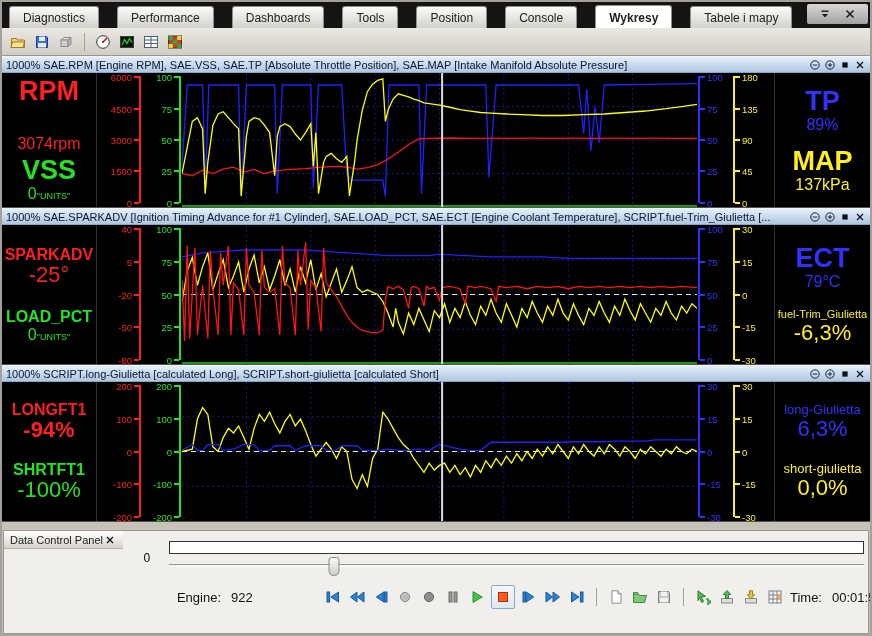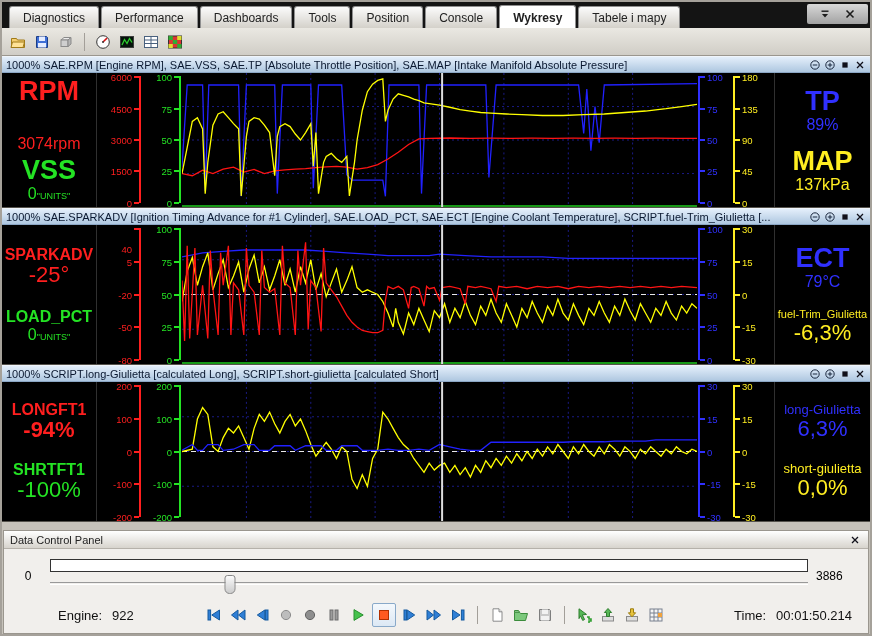--- a/index.html
+++ b/index.html
@@ -3,21 +3,21 @@
 <meta charset="utf-8">
 <style>
   html,body{margin:0;padding:0;background:#888;}
   *{box-sizing:border-box;}
   #window{width:872px;height:636px;border:2px solid #a5a19a;background:#c6c2ba;
     display:flex;flex-direction:column;font-family:"Liberation Sans",sans-serif;overflow:hidden;}
 
   
   .tabbar{height:26px;background:#141414;display:flex;align-items:flex-end;padding-left:7px;position:relative;flex:none;}
   .tab{background:linear-gradient(#fbfbfb,#d4d1ca);border:1px solid #8f8f8f;border-bottom:none;
-    border-radius:3px 3px 0 0;padding:4px 13px 3px;font-size:12px;color:#222;margin-right:2px;white-space:nowrap;}
+    border-radius:3px 3px 0 0;padding:4px 13px 3px;font-size:12px;color:#222;margin-right:18px;white-space:nowrap;}
   .tab.active{background:#fff;font-weight:bold;padding-top:5px;}
   .tab-corner{position:absolute;right:2px;top:2px;display:flex;gap:5px;align-items:center;
     background:linear-gradient(#d8d8d8,#a2a2a2);padding:2px 8px;border-radius:2px;height:20px;}
 
   
   .toolbar{height:28px;background:linear-gradient(#eae8e2,#d0cdc6);border-bottom:1px solid #9a968e;
     display:flex;align-items:center;padding-left:6px;gap:4px;flex:none;}
   .tb-sep{width:1px;height:18px;background:#a39f99;margin:0 4px;}
   .icon-btn{display:inline-flex;width:20px;height:20px;align-items:center;justify-content:center;}
   .active-btn{border:1px solid #89a9c9;background:linear-gradient(#f4f8fc,#dce8f4);border-radius:2px;width:24px;height:24px;}
@@ -56,21 +56,21 @@
   .axis.right .ax-tick{left:3px;}
   .ax-lab{position:absolute;font-size:9.5px;transform:translateY(-50%);white-space:nowrap;}
   .axis.left .ax-lab{right:10px;}
   .axis.right .ax-lab{left:10px;}
   .plot{flex:1;position:relative;background:#000;}
   .plot svg{display:block;width:100%;height:100%;}
 
   .gap{height:8px;flex:none;}
 
   
-  .cp{flex:1;display:flex;flex-direction:column;background:#f1efec;border:1px solid #9a968e;margin:0 1px;}
+  .cp{flex:1;display:flex;flex-direction:row;background:#f1efec;border:1px solid #9a968e;margin:0 1px;}
   .cp-title{height:18px;background:linear-gradient(#ffffff,#d7d4cd);border-bottom:1px solid #b5b1aa;
     display:flex;align-items:center;padding:0 6px;font-size:11px;color:#222;flex:none;}
   .cp-title .t{flex:1;}
   .cp-body{flex:1;display:flex;flex-direction:column;padding:8px 10px 0;}
   .slider-zone{display:flex;align-items:flex-start;gap:8px;flex:none;}
   .sz-min{width:28px;text-align:center;font-size:12px;padding-top:12px;}
   .sz-max{width:42px;font-size:12px;padding-top:12px;}
   .sz-mid{flex:1;position:relative;height:42px;}
   .buffer-bar{position:absolute;left:0;right:0;top:2px;height:13px;background:#fff;border:1px solid #333;}
   .slider-track{position:absolute;left:0;right:0;top:25px;height:3px;border-top:1px solid #999;border-bottom:1px solid #fff;}
@@ -332,21 +332,21 @@
               <div class="val-lg" style="color: rgb(255, 31, 31);">-25<span>°</span></div>
             </div>
             <div class="meter">
               <div class="lbl-md" style="color: rgb(36, 227, 36);">LOAD_PCT</div>
               <div class="val-md" style="color: rgb(36, 227, 36);">0<span class="unit-sm">"UNITS"</span></div>
             </div>
           </div>
       <div class="axes axes-left">
             <div class="axis left">
               <div class="ax-line" style="background: rgb(255, 31, 31);"></div>
-              <span class="ax-lab" style="color: rgb(255, 31, 31); top: 3%; margin-top: 20px;">40</span>
+              <span class="ax-lab" style="color: rgb(255, 31, 31); top: 3%;">40</span>
               <span class="ax-tick" style="background: rgb(255, 31, 31); top: calc(3% - 1px);"></span>
               <span class="ax-lab" style="color: rgb(255, 31, 31); top: 26.5%;">5</span>
               <span class="ax-tick" style="background: rgb(255, 31, 31); top: calc(26.5% - 1px);"></span>
               <span class="ax-lab" style="color: rgb(255, 31, 31); top: 50%;">-20</span>
               <span class="ax-tick" style="background: rgb(255, 31, 31); top: calc(50% - 1px);"></span>
               <span class="ax-lab" style="color: rgb(255, 31, 31); top: 73.5%;">-50</span>
               <span class="ax-tick" style="background: rgb(255, 31, 31); top: calc(73.5% - 1px);"></span>
               <span class="ax-lab" style="color: rgb(255, 31, 31); top: 97%;">-80</span>
               <span class="ax-tick" style="background: rgb(255, 31, 31); top: calc(97% - 1px);"></span>
             </div>

